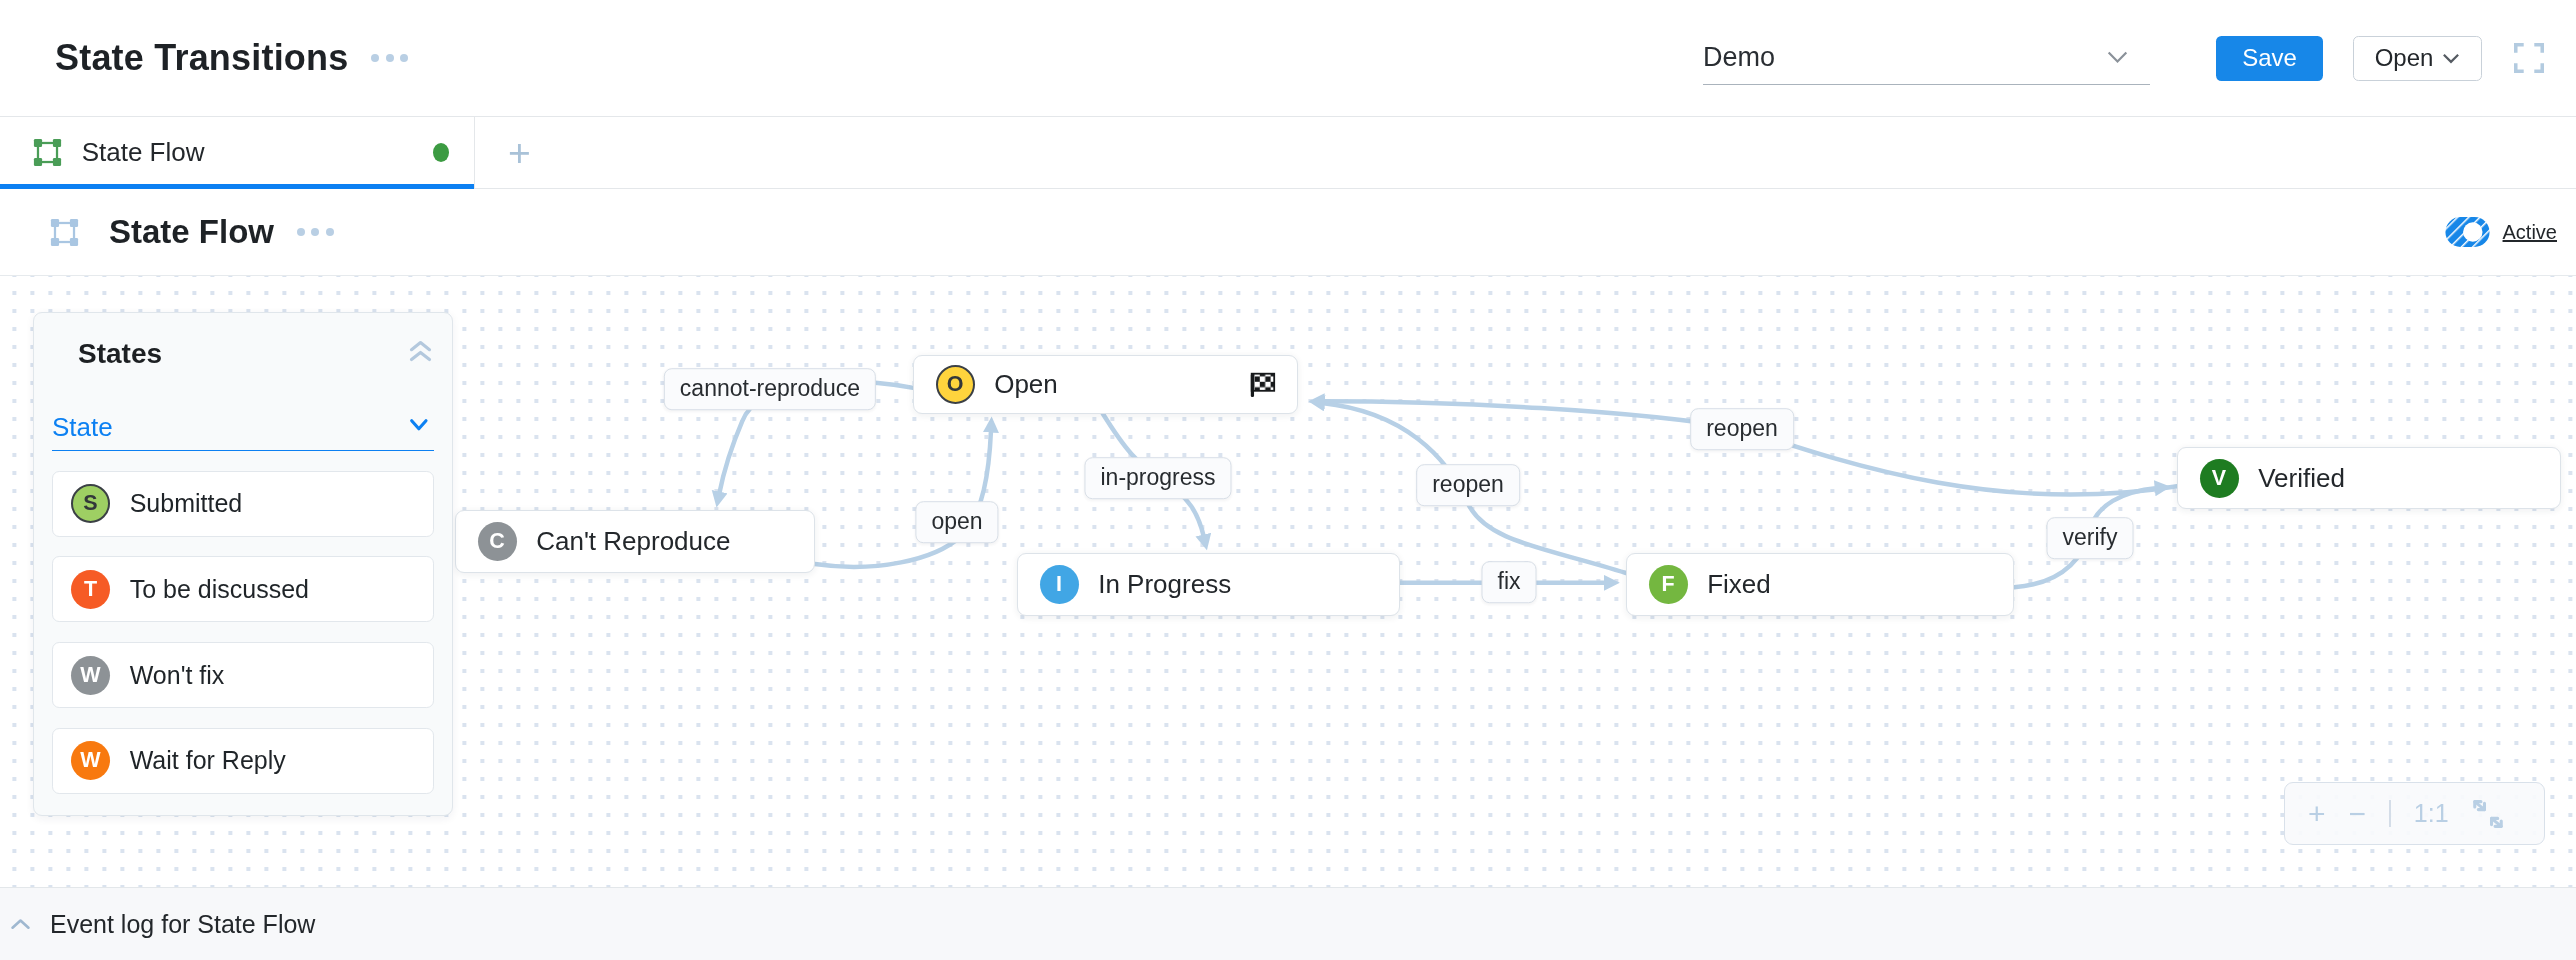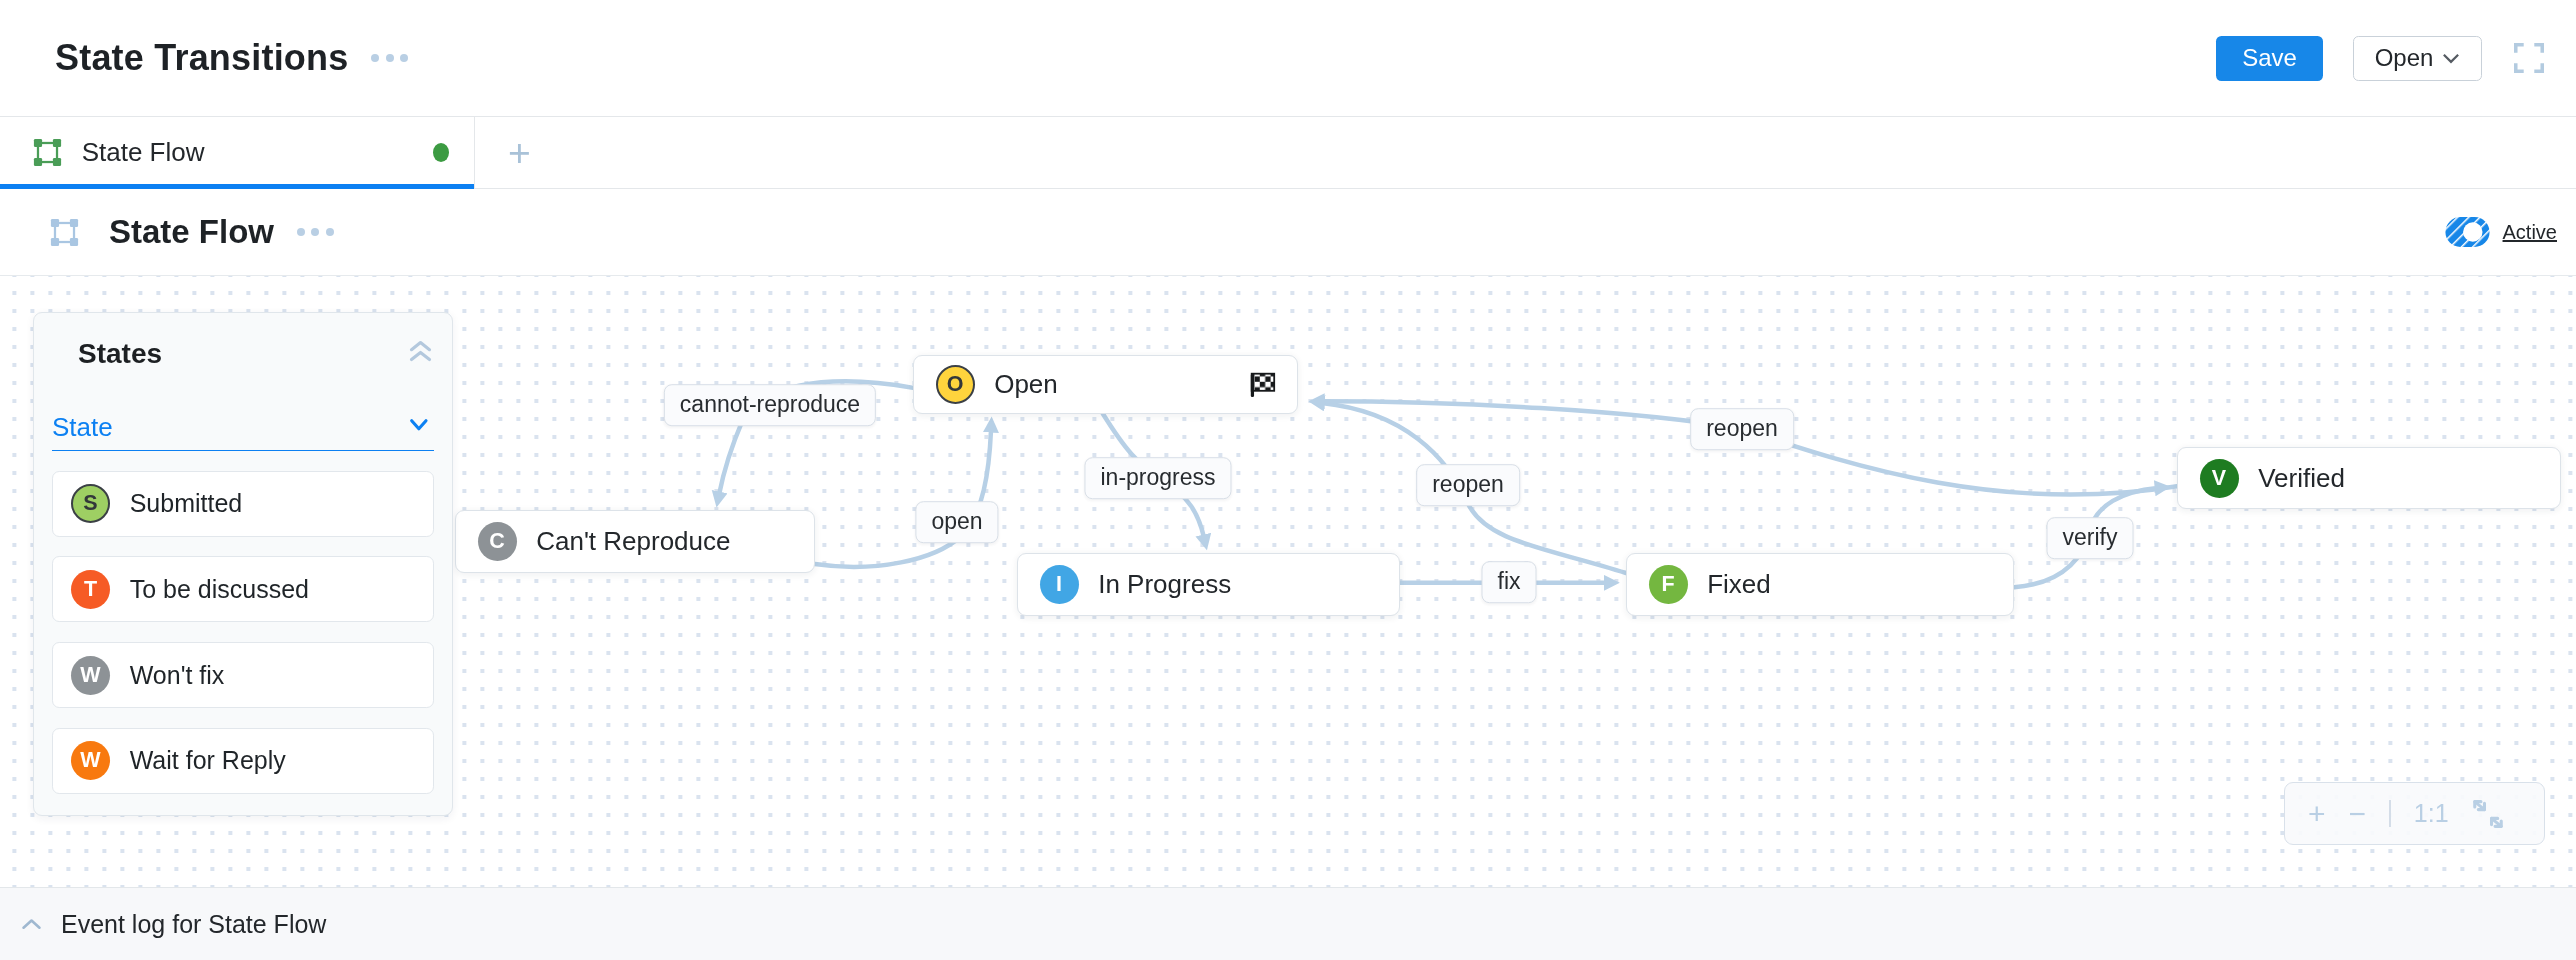--- a/index.html
+++ b/index.html
@@ -80,35 +80,41 @@
   .zoom-controls { position: absolute; right: 31px; bottom: 42px; width: 261px; height: 63px;
     z-index: 5; background: rgba(248,250,252,.92); border: 1.8px solid #d9e1ea; border-radius: 9px;
     display: flex; align-items: center; padding: 0 23px; gap: 23px; }
   .zoom-glyph { font-size: 30px; color: #b9cfe4; cursor: pointer; line-height: 1; }
   .zoom-divider { width: 1.8px; height: 27px; background: #d4dde8; }
   .zoom-level { font-size: 25px; color: #b9cfe4; cursor: pointer; }
   .zoom-fit { cursor: pointer; display: flex; }
 
   
   .eventlog { height: 73px; border-top: 0.9px solid #e3e7ea; background: #f7f8fa;
-    display: flex; align-items: center; padding: 0 20px; gap: 18px; cursor: pointer; }
+    display: flex; align-items: center; padding: 0 9px; gap: 18px; cursor: pointer; }
   .eventlog-label { font-size: 25px; color: #23272b; }
 </style>
 </head>
 <body>
 
 <div class="header">
   <span class="page-title">State Transitions</span>
   <span class="more-dots">
       <i></i>
       <i></i>
       <i></i>
     </span>
 
   <div class="header-right">
+    <div class="wf-select">
+      <span class="value">Demo</span>
+      <svg width="23" height="16" viewBox="0 0 26 18">
+        <polyline points="3,4 13,14 23,4" fill="none" stroke="#8a9199" stroke-width="2.5"></polyline>
+      </svg>
+    </div>
     <button class="btn btn-save">Save</button>
     <button class="btn btn-open">
       <span>Open</span>
       <svg width="18" height="12.5" viewBox="0 0 20 14">
         <polyline points="2,3 10,11 18,3" fill="none" stroke="#555b62" stroke-width="2.5"></polyline>
       </svg>
     </button>
     <span class="fullscreen">
       <svg width="30" height="30" viewBox="0 0 34 34" fill="none" stroke="#b3cbe0" stroke-width="4">
         <path d="M2 11 V2 H11"></path>
@@ -192,21 +198,21 @@
       <path d="M 1021,125 C 920,107 845,124 830,162 C 815,197 808,224 804,244" marker-end="url(#arrow)"></path>
       <path d="M 911,322 C 980,332 1045,317 1073,292 C 1100,267 1106,216 1108,172" marker-end="url(#arrow)"></path>
       <path d="M 1233,154 C 1258,194 1272,210 1297,226 C 1330,247 1340,266 1346,292" marker-end="url(#arrow)"></path>
       <path d="M 1565,343 L 1796,343" marker-end="url(#arrow)"></path>
       <path d="M 1818,332 C 1730,304 1662,298 1641,254 C 1618,202 1570,152 1478,142" marker-end="url(#arrow)"></path>
       <path d="M 2434,235 C 2240,266 2075,214 1948,171 C 1830,150 1620,140 1478,140" marker-end="url(#arrow)"></path>
       <path d="M 2252,348 C 2310,343 2330,312 2337,283 C 2344,256 2372,241 2412,237" marker-end="url(#arrow)"></path>
     </g>
   </svg>
 
-  <span class="edge-label" style="left:770px; top:129px;">cannot-reproduce</span>
+  <span class="edge-label" style="left:770px; top:113px;">cannot-reproduce</span>
   <span class="edge-label" style="left:957px; top:246px;">open</span>
   <span class="edge-label" style="left:1158px; top:202px;">in-progress</span>
   <span class="edge-label" style="left:1509px; top:306px;">fix</span>
   <span class="edge-label" style="left:1468px; top:209px;">reopen</span>
   <span class="edge-label" style="left:1742px; top:153px;">reopen</span>
   <span class="edge-label" style="left:2090px; top:262px;">verify</span>
 
   <div class="node" style="left:913px; top:79px; width:385px; height:59px;">
     <span class="badge outlined" style="background: rgb(255, 212, 61);">O</span>
     <span>Open</span>

